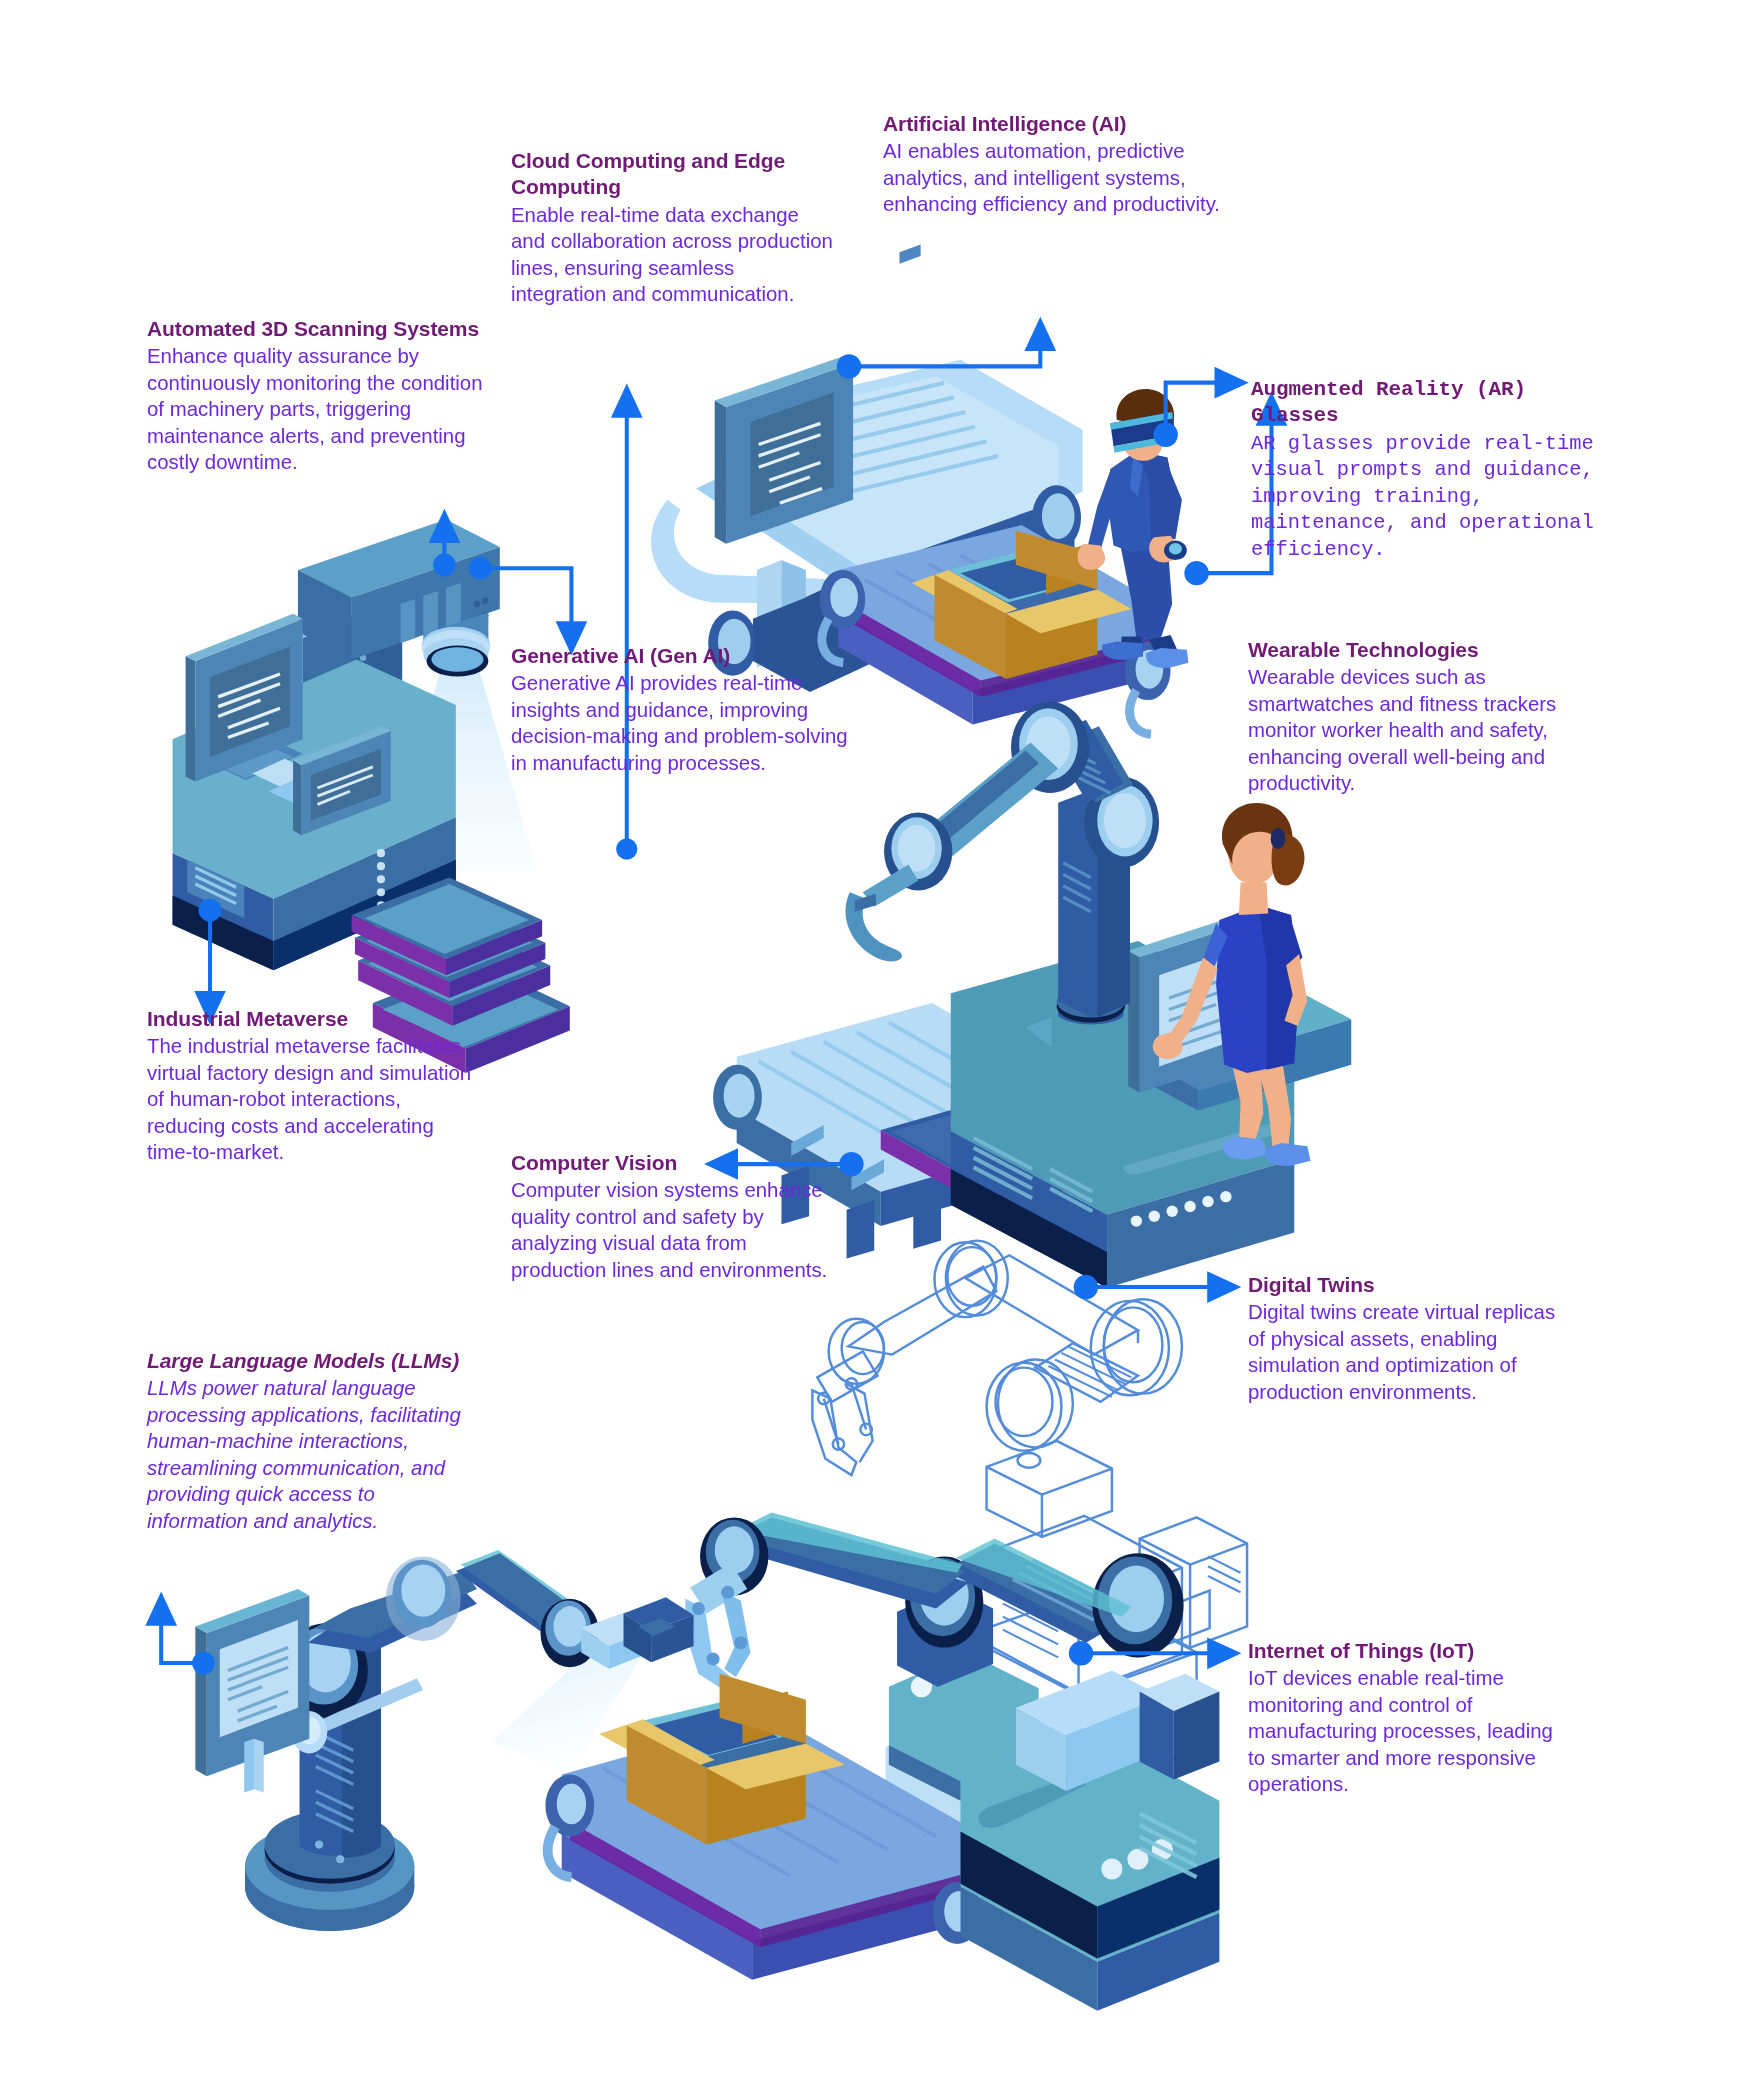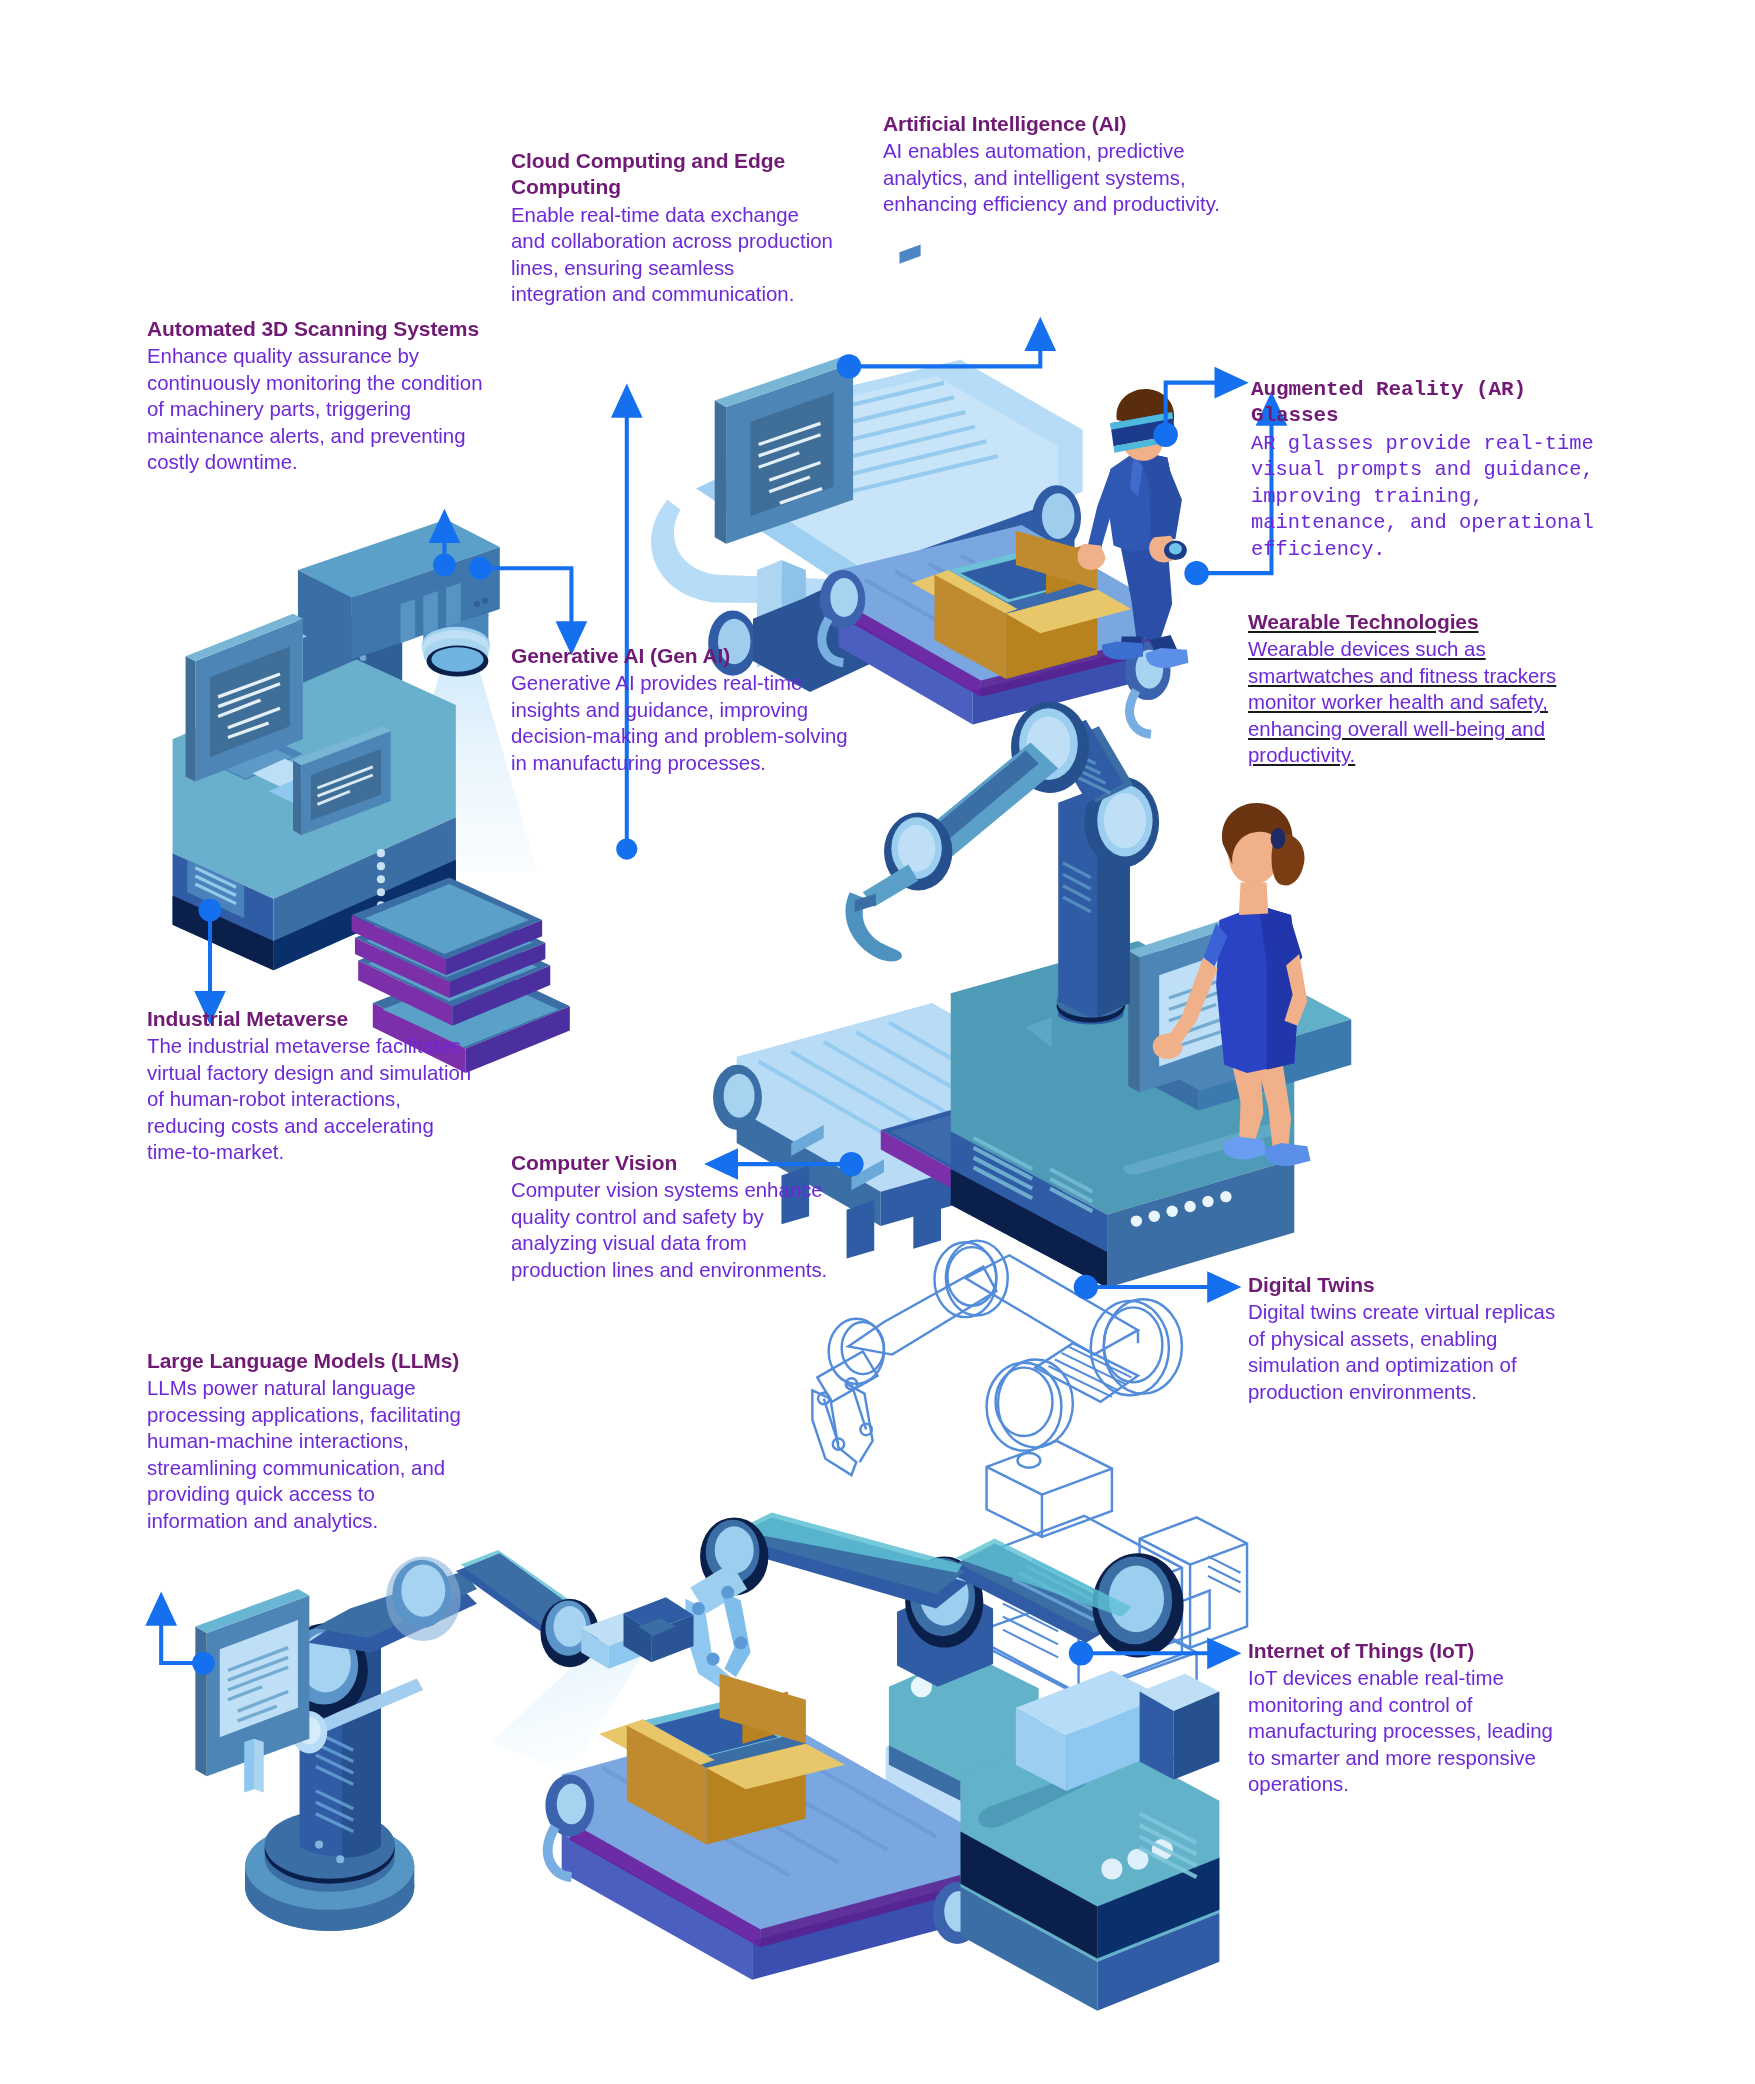--- a/index.html
+++ b/index.html
@@ -719,41 +719,41 @@
   <div class="callout" style="left:147px;top:316px;width:342px;">
     <p class="title">Automated 3D Scanning Systems</p>
     <p class="body">Enhance quality assurance by continuously monitoring the condition of machinery parts, triggering maintenance alerts, and preventing costly downtime.</p>
   </div>
 
   <div class="callout" style="left:511px;top:643px;width:350px;">
     <p class="title">Generative AI (Gen AI)</p>
     <p class="body">Generative AI provides real-time insights and guidance, improving decision-making and problem-solving in manufacturing processes.</p>
   </div>
 
-  <div class="callout" style="left:1248px;top:609px;width:326px;text-decoration:underline;">
+  <div class="callout" style="left:1248px;top:637px;width:326px;">
     <p class="title">Wearable Technologies</p>
     <p class="body">Wearable devices such as smartwatches and fitness trackers monitor worker health and safety, enhancing overall well-being and productivity.</p>
   </div>
 
   <div class="callout" style="left:511px;top:1150px;width:326px;">
     <p class="title">Computer Vision</p>
     <p class="body">Computer vision systems enhance quality control and safety by analyzing visual data from production lines and environments.</p>
   </div>
 
   <div class="callout" style="left:147px;top:1006px;width:326px;">
     <p class="title">Industrial Metaverse</p>
     <p class="body">The industrial metaverse facilitates virtual factory design and simulation of human-robot interactions, reducing costs and accelerating time-to-market.</p>
   </div>
 
   <div class="callout" style="left:1248px;top:1272px;width:309px;">
     <p class="title">Digital Twins</p>
     <p class="body">Digital twins create virtual replicas of physical assets, enabling simulation and optimization of production environments.</p>
   </div>
 
-  <div class="callout" style="left:147px;top:1348px;width:334px;">
+  <div class="callout" style="left:147px;top:1348px;width:334px;font-style:italic;">
     <p class="title">Large Language Models (LLMs)</p>
     <p class="body">LLMs power natural language processing applications, facilitating human-machine interactions, streamlining communication, and providing quick access to information and analytics.</p>
   </div>
 
   <div class="callout" style="left:1248px;top:1638px;width:318px;">
     <p class="title">Internet of Things (IoT)</p>
     <p class="body">IoT devices enable real-time monitoring and control of manufacturing processes, leading to smarter and more responsive operations.</p>
   </div>
 
 </div>

